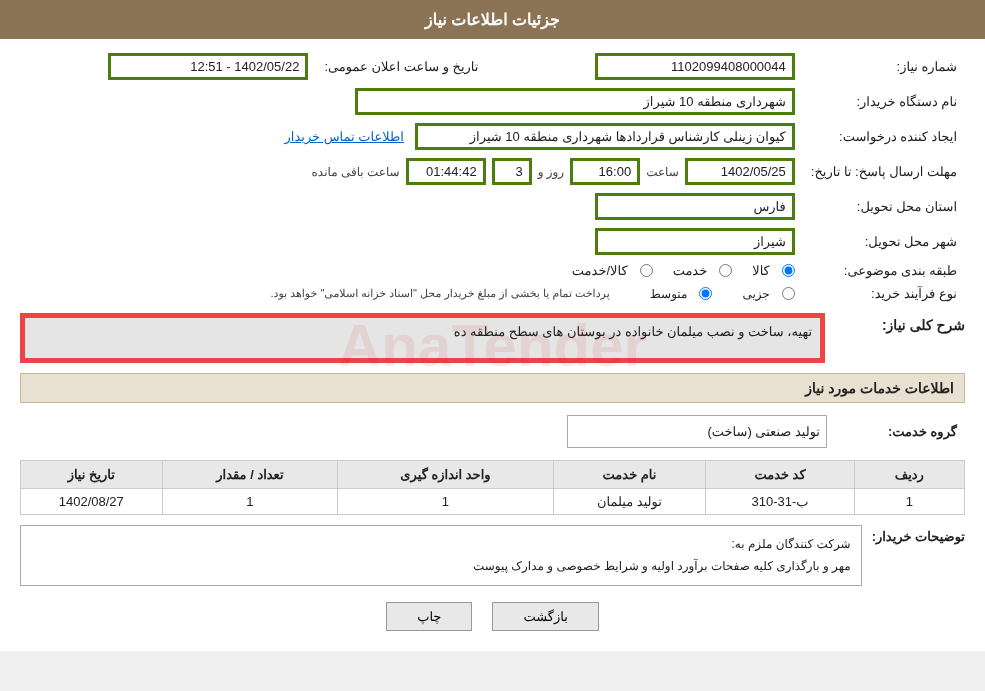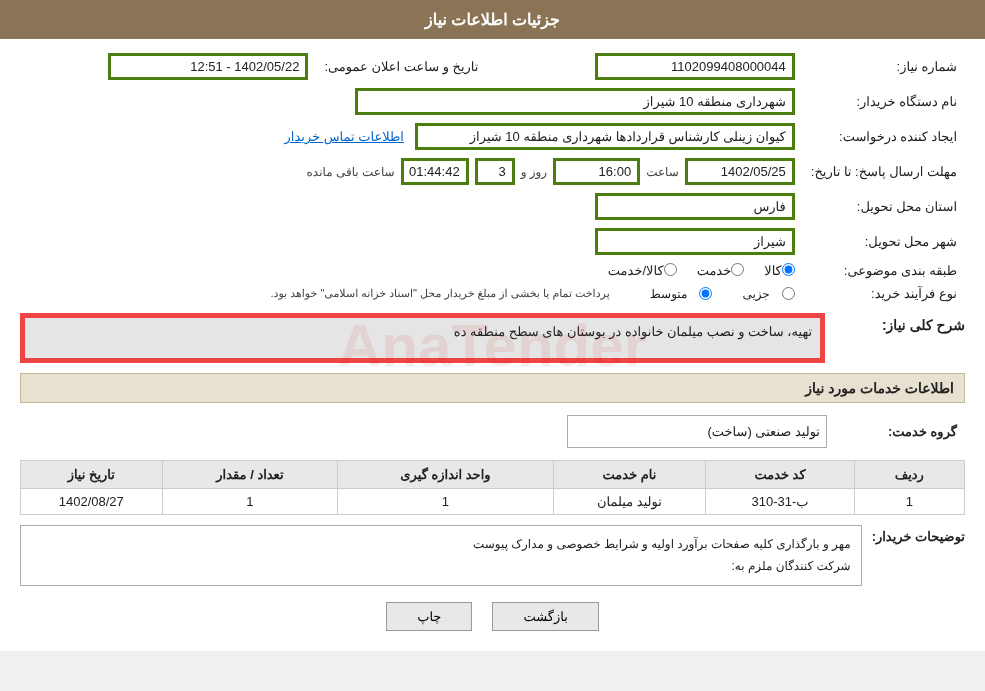--- a/index.html
+++ b/index.html
@@ -72,22 +72,22 @@
       text-align: right;
     }
     .radio-group {
       display: flex;
       gap: 20px;
       align-items: center;
       direction: rtl;
     }
     .radio-option {
       display: flex;
-      align-items: flex-start;
-      gap: 0;
+      align-items: center;
+      gap: 12px;
       direction: rtl;
     }
     .radio-option input[type=radio] {
       margin: 0;
     }
     .type-row {
       display: flex;
       gap: 30px;
       align-items: center;
       direction: rtl;
@@ -247,24 +247,24 @@
           <span class="link-blue">اطلاعات تماس خریدار</span>
         </td>
       </tr>
 
       <tr>
         <td class="label-cell">مهلت ارسال پاسخ: تا تاریخ:</td>
         <td class="value-cell" colspan="4">
           <div class="row-date">
             <span class="input-box" style="width:110px">1402/05/25</span>
             <span class="inline-label">ساعت</span>
-            <span class="input-box" style="width:87px">16:00</span>
+            <span class="input-box" style="width:70px">16:00</span>
             <span class="inline-label">روز و</span>
             <span class="input-box" style="width:40px">3</span>
-            <span class="input-box" style="width:68px">01:44:42</span>
+            <span class="input-box" style="width:80px">01:44:42</span>
             <span class="inline-label">ساعت باقی مانده</span>
           </div>
         </td>
       </tr>
 
       <tr>
         <td class="label-cell">استان محل تحویل:</td>
         <td class="value-cell" colspan="4">
           <span class="input-box" style="width:200px">فارس</span>
         </td>
@@ -353,22 +353,22 @@
             <td>1</td>
             <td>1</td>
             <td>1402/08/27</td>
           </tr>
         </tbody>
     </table>
 
     <div class="tawzih-section">
       <div class="tawzih-label">توضیحات خریدار:</div>
       <div class="tawzih-content">
+        <div>شرکت کنندگان ملزم به:</div>
         <div>مهر و بارگذاری کلیه صفحات برآورد اولیه و شرایط خصوصی و مدارک پیوست</div>
-        <div>شرکت کنندگان ملزم به:</div>
       </div>
     </div>
 
     <div class="buttons-row">
       <button class="btn btn-back">بازگشت</button>
       <button class="btn btn-print">چاپ</button>
     </div>
 
   </div>
 </div>

